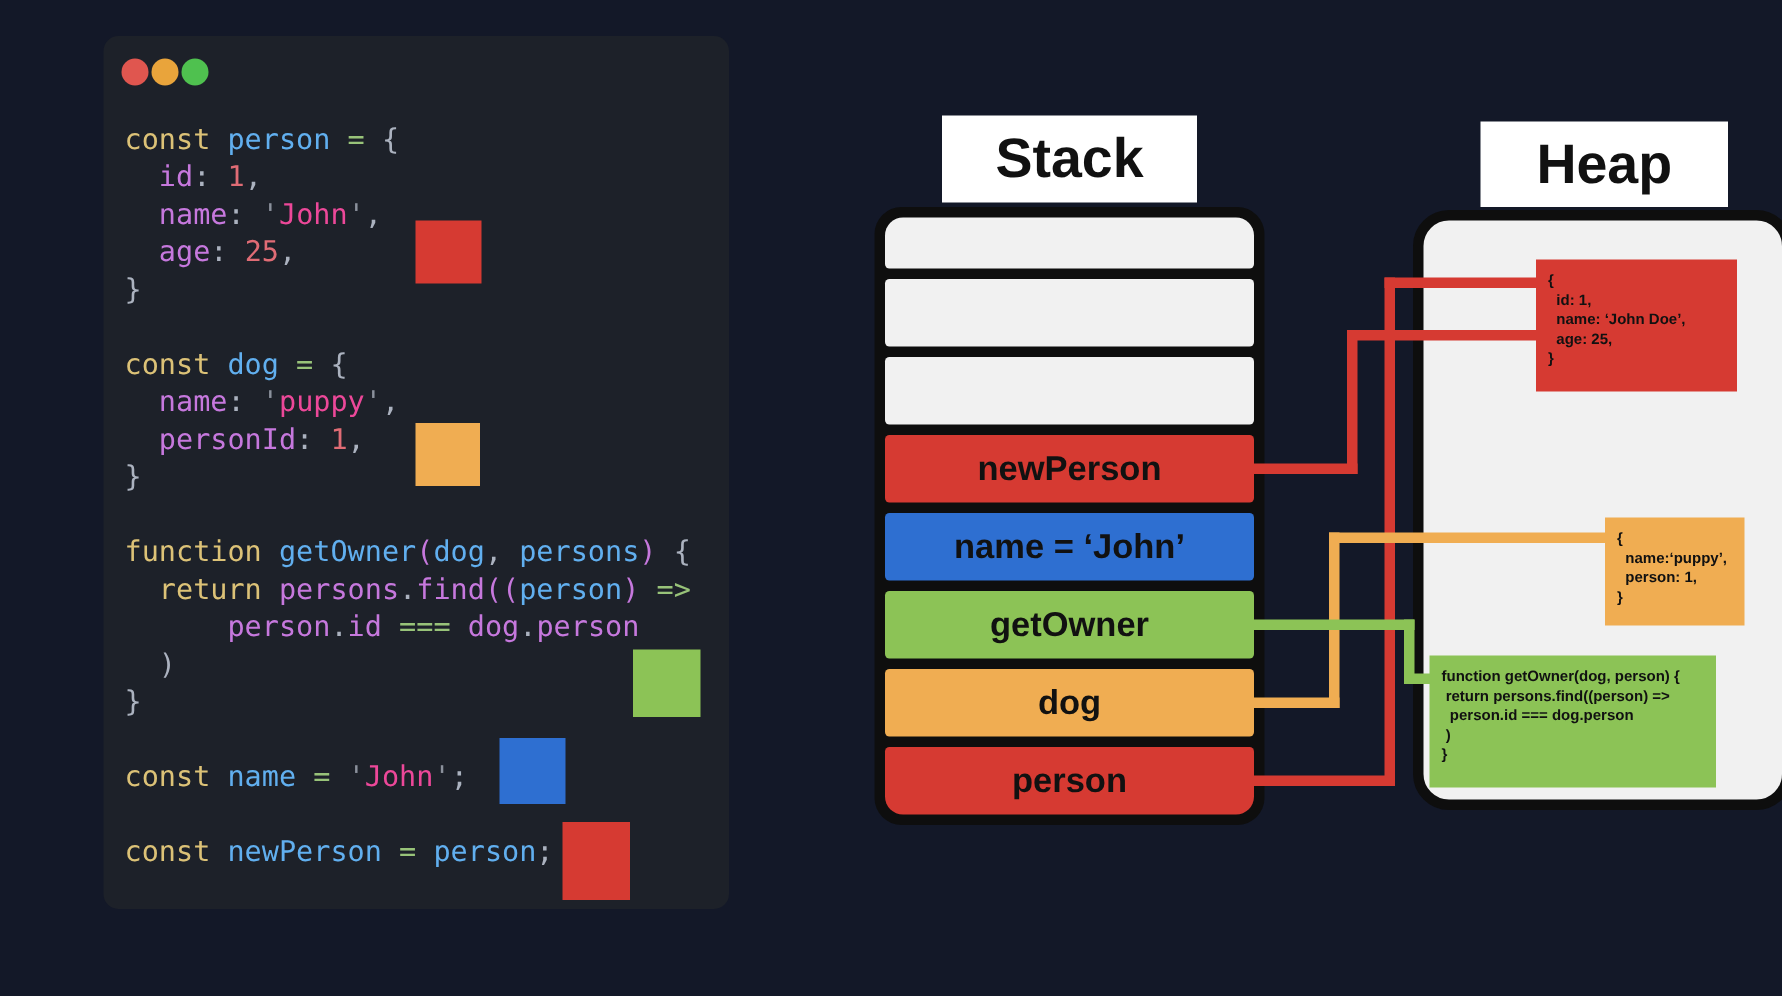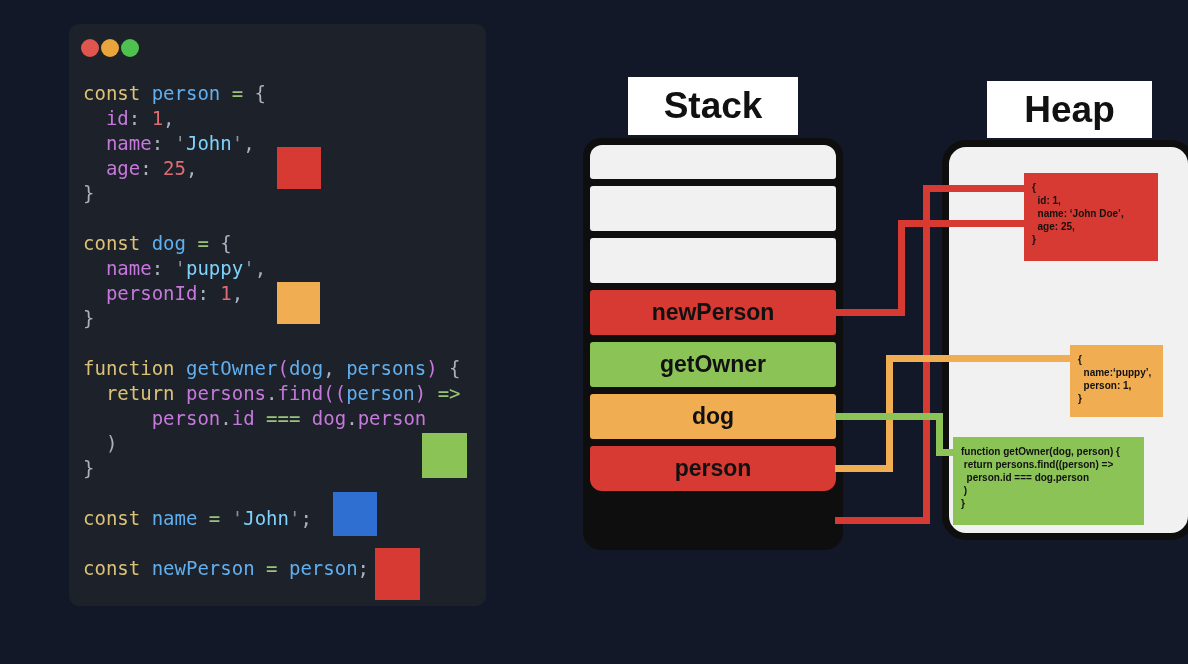--- a/index.html
+++ b/index.html
@@ -8,21 +8,21 @@
 
   
   .editor{position:absolute;left:29px;top:24px;width:417px;height:582px;
           background:#1d2129;border-radius:10px;}
   .dots{position:absolute;left:12px;top:15px;display:flex;gap:2px;}
   .dot{width:18px;height:18px;border-radius:50%;}
   .code{position:absolute;left:14px;top:57px;margin:0;white-space:pre;
         font-family:"DejaVu Sans Mono",monospace;font-size:19px;line-height:25px;color:#abb2bf;}
   .code .line{height:25px;}
   .tk-kw{color:#dcc277}.tk-var{color:#61afef}.tk-prop{color:#c678dd}
-  .tk-num{color:#e06c75}.tk-str{color:#7dd3fc}.tk-q{color:#8b919c}
+  .tk-num{color:#e06c75}.tk-str{color:#ec4899}.tk-q{color:#8b919c}
   .tk-punct{color:#abb2bf}.tk-op{color:#98c379}.tk-paren{color:#c678dd}
   .marker{position:absolute;}
 
   
   .side-label{position:absolute;background:#ffffff;color:#111;display:flex;
               align-items:center;justify-content:center;font-weight:bold;font-size:37px;}
   .stack-label{left:588px;top:77px;width:170px;height:58px;}
   .heap-label{left:947px;top:81px;width:165px;height:57px;text-align:right;}
 
   
@@ -65,20 +65,21 @@
   </div>
 
   <div class="side-label stack-label">Stack</div>
   <div class="side-label heap-label">Heap</div>
 
   <div class="stack" id="stack">
       <div class="row" style="height: 34px; background: rgb(241, 241, 241);"></div>
       <div class="row" style="height: 45px; background: rgb(241, 241, 241);"></div>
       <div class="row" style="height: 45px; background: rgb(241, 241, 241);"></div>
       <div class="row" style="height: 45px; background: rgb(214, 58, 50);">newPerson</div>
+      <div class="row" style="height: 45px; background: rgb(46, 111, 209);">name = ‘John’</div>
       <div class="row" style="height: 45px; background: rgb(140, 195, 86);">getOwner</div>
       <div class="row" style="height: 45px; background: rgb(240, 173, 82);">dog</div>
       <div class="row" style="height: 45px; background: rgb(214, 58, 50);">person</div>
     </div>
   <div class="heap"></div>
 
   <div id="connectors">
       <div class="seg" style="left: 795px; top: 517px; width: 95px; height: 7px; background: rgb(214, 58, 50);"></div>
       <div class="seg" style="left: 883px; top: 185px; width: 7px; height: 339px; background: rgb(214, 58, 50);"></div>
       <div class="seg" style="left: 883px; top: 185px; width: 102px; height: 7px; background: rgb(214, 58, 50);"></div>

